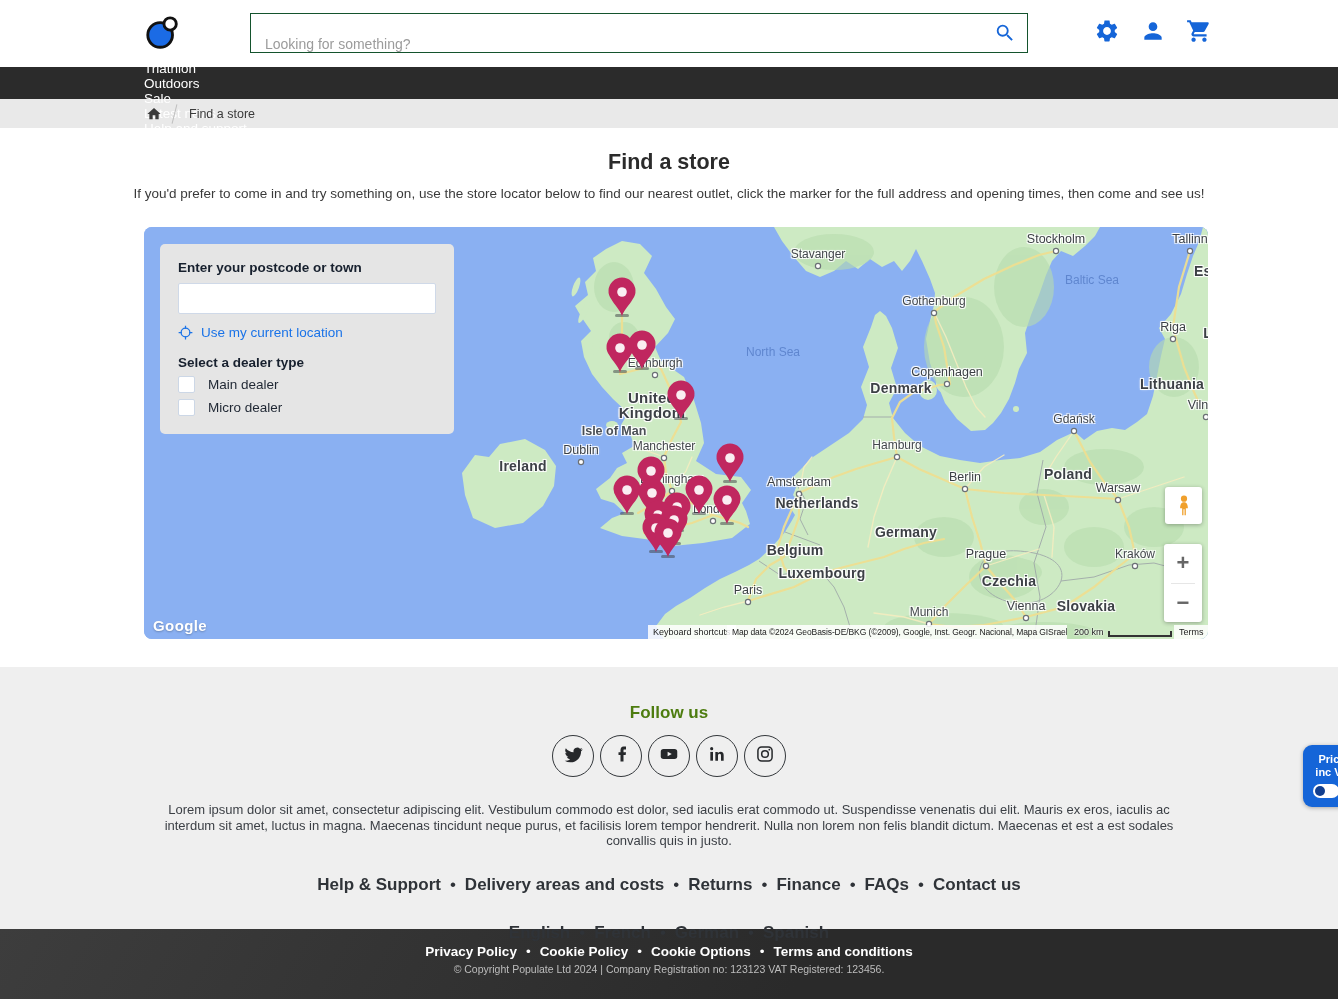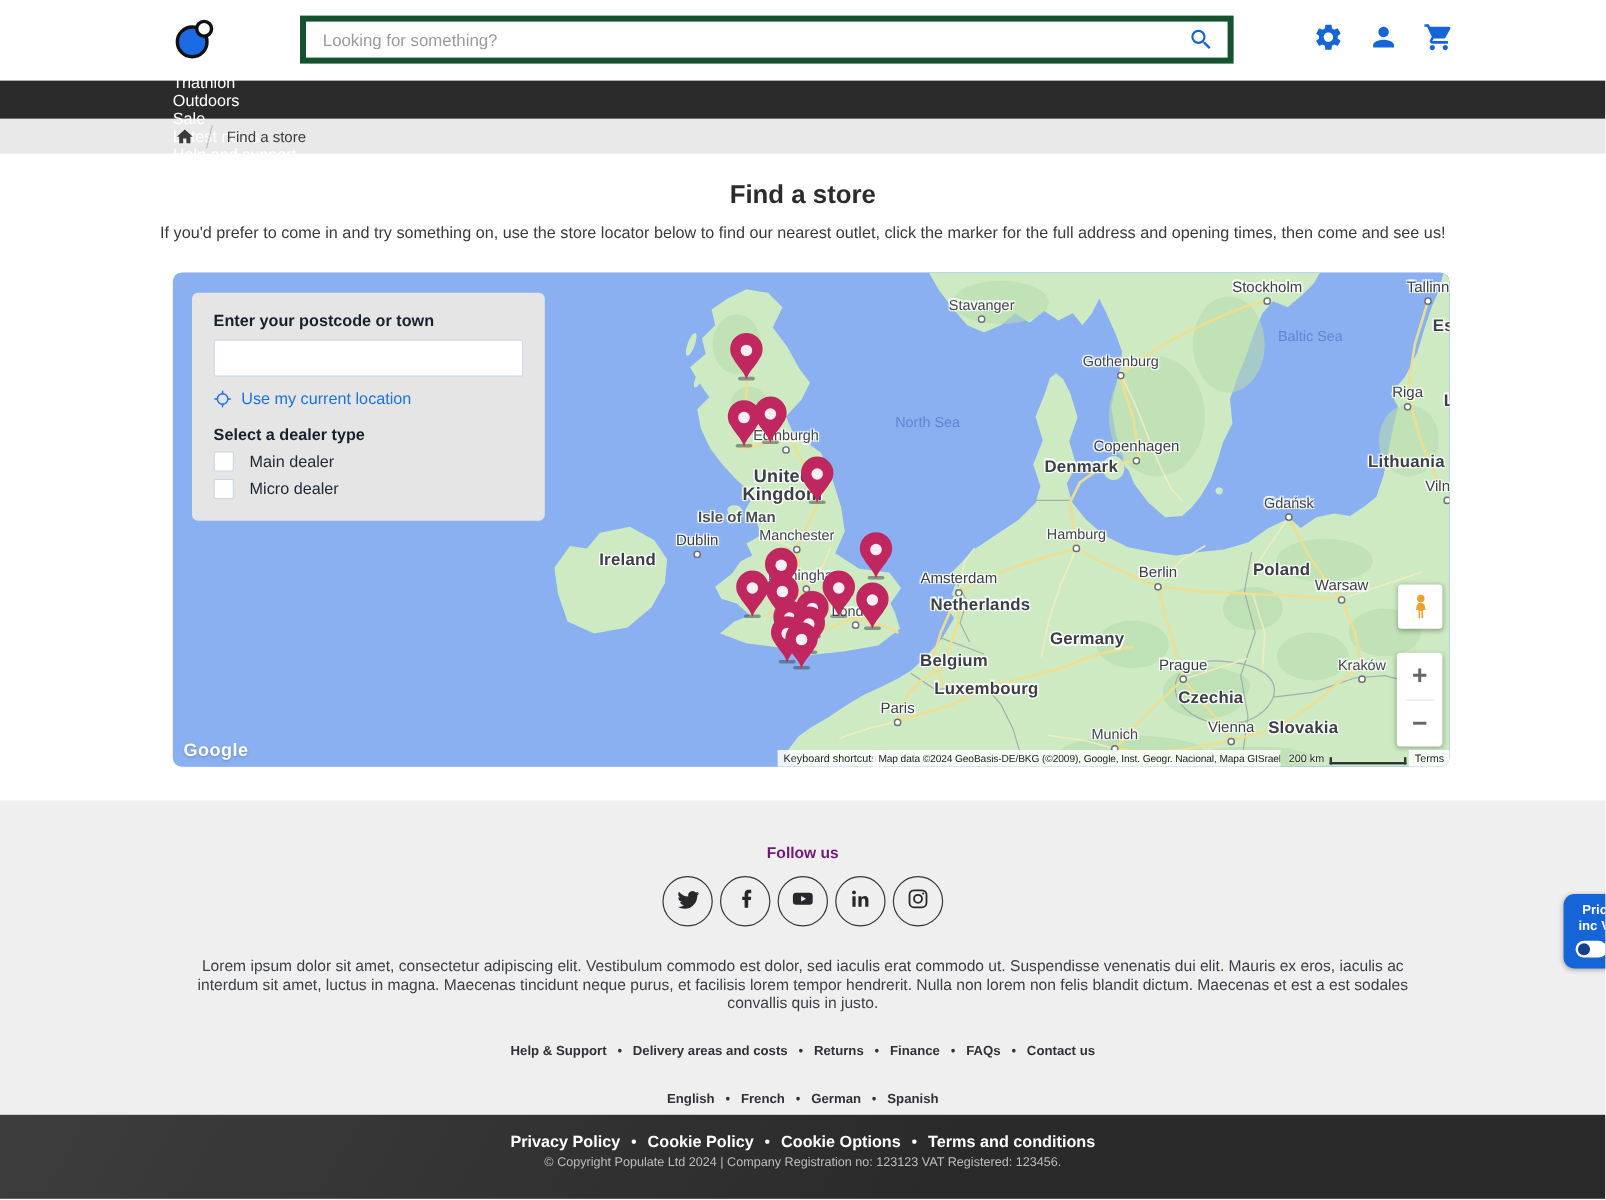--- a/index.html
+++ b/index.html
@@ -4,21 +4,21 @@
 <style>
   * { margin:0; padding:0; box-sizing:border-box; }
   html,body { width:1338px; height:1000px; overflow:hidden; background:#fff;
     font-family:"Liberation Sans", sans-serif; }
   #viewport { position:relative; width:1338px; height:1000px; overflow:hidden; background:#fff; }
 
   
   .header { position:relative; height:67px; background:#fff; }
   .logo { position:absolute; left:144px; top:14px; width:38px; height:38px; cursor:pointer; }
   .searchbox { position:absolute; left:250px; top:13px; width:778px; height:40px;
-    border:5px solid #14532d; background:#fff; display:flex; align-items:center; }
+    border:1px solid #14532d; background:#fff; display:flex; align-items:flex-end; }
   .searchbox input { flex:1; border:none; outline:none; font-size:14px; color:#444;
     padding:0 14px; font-family:inherit; background:transparent; }
   .searchbox input::placeholder { color:#9b9b9b; }
   .search-btn { width:44px; height:38px; display:flex; align-items:center; justify-content:center; cursor:pointer; }
   .hdr-icons { position:absolute; right:126px; top:18px; display:flex; gap:20px; }
   .hdr-icon { width:26px; height:26px; cursor:pointer; }
 
   
   .nav { height:32px; background:#2b2b2b; display:flex; align-items:center; }
   .nav-inner { display:flex; justify-content:space-between; width:100%; padding:0 128px 0 144px;flex-direction:column; }
@@ -83,26 +83,26 @@
   .attr-scale { position:absolute; left:930px; bottom:2px; display:flex; align-items:flex-end; gap:4px;
     color:#222; text-shadow:0 0 2px #fff,0 0 2px #fff; }
   .scale-bracket { width:64px; height:6px; border-left:2px solid #333; border-right:2px solid #333;
     border-bottom:2px solid #333; }
   .attr-terms { position:absolute; left:1030px; bottom:0; width:34px; text-align:center; cursor:pointer; }
   .google-logo { position:absolute; left:9px; bottom:5px; color:#fff; font-size:15px; font-weight:bold;
     letter-spacing:.4px; text-shadow:0 1px 2px rgba(0,0,0,.25); }
 
   
   .footer { margin-top:28px; height:262px; background:#efefef; text-align:center; }
-  .follow { padding-top:36px; font-size:13px; font-weight:bold; color:#701a75; }
+  .follow { padding-top:36px; font-size:17px; font-weight:bold; color:#4d7c0f; }
   .socials { margin-top:12px; display:flex; justify-content:center; gap:6px; }
   .soc { width:42px; height:42px; border:1.5px solid #33373b; border-radius:50%; background:transparent;
     display:flex; align-items:center; justify-content:center; cursor:pointer; }
   .about { margin:25px auto 0; width:1044px; font-size:13px; line-height:15.5px; color:#3b3f45; }
-  .linkrow { margin-top:26px; font-size:11px; color:#2f3338; }
+  .linkrow { margin-top:26px; font-size:17px; color:#2f3338; }
   .linkrow .lnk { font-weight:bold; cursor:pointer; }
   .linkrow.lang { margin-top:28px; }
   .linkrow.lang .lnk { font-weight:bold; }
   .bullet { margin:0 9px; color:#2f3338; }
 
   
   .legal { height:70px; background:linear-gradient(120deg,#3d3d3d 0%,#2a2a2a 60%); text-align:center; }
   .legal-links { padding-top:15px; font-size:13.5px; color:#fff; }
   .legal-links .lnk { font-weight:bold; cursor:pointer; }
   .legal-links .bullet { color:#fff; }

